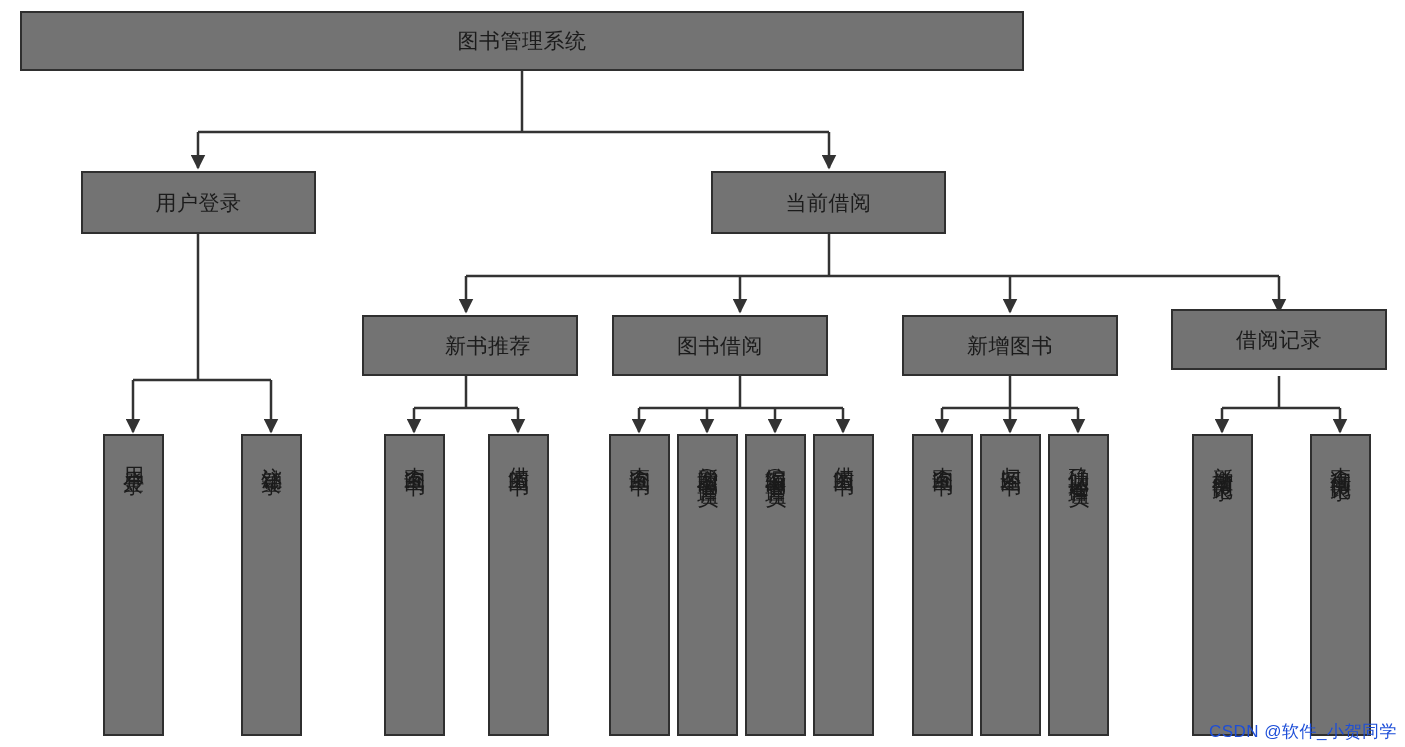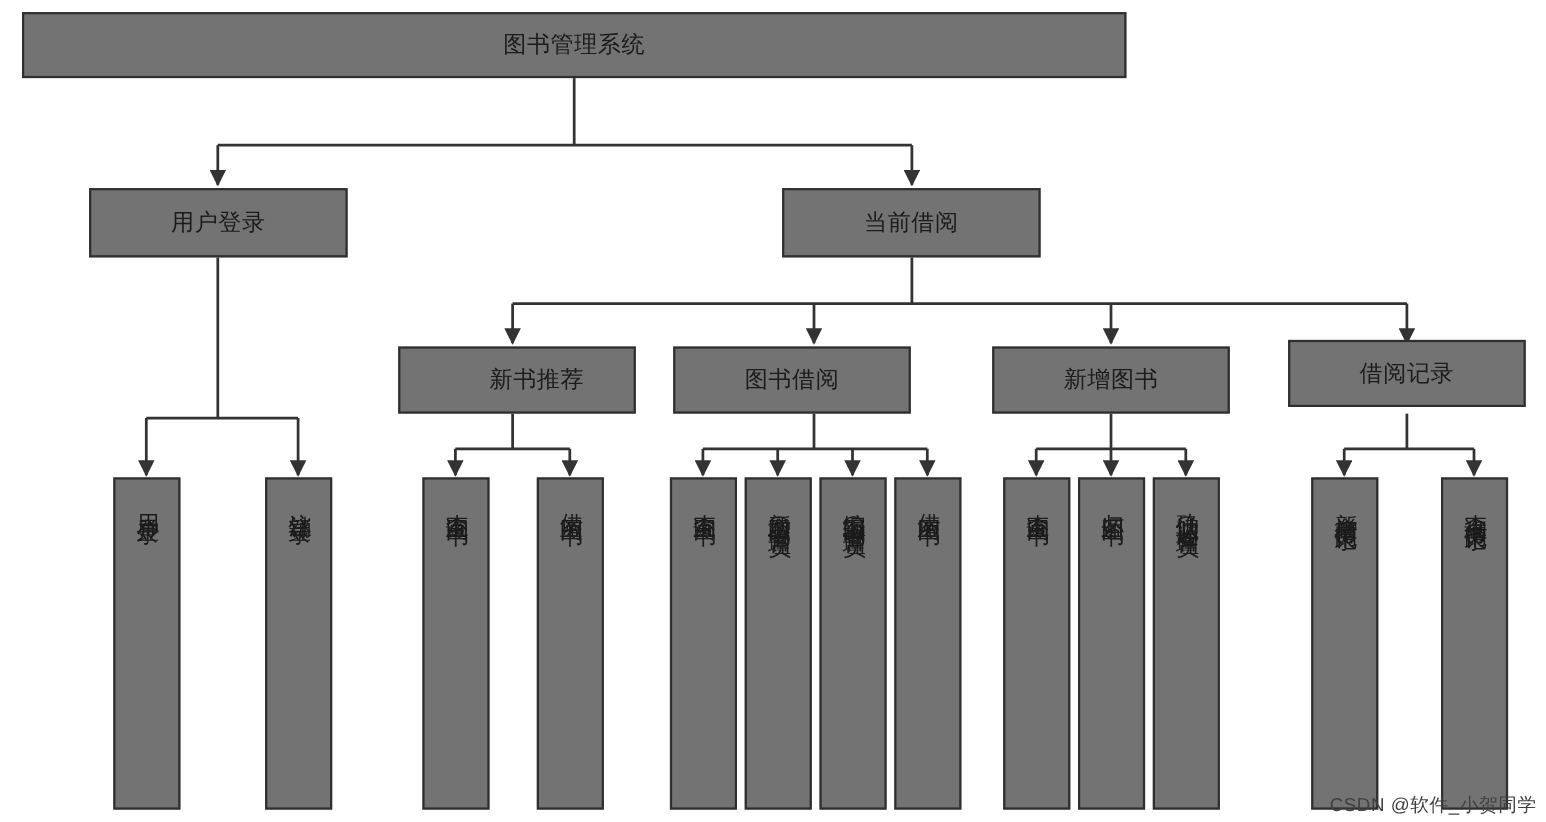--- a/index.html
+++ b/index.html
@@ -58,21 +58,21 @@
     font-size: 21px;
     line-height: 1.35;
     letter-spacing: 3px;
     white-space: nowrap;
   }
   .watermark {
     position: absolute;
     right: 8px;
     bottom: 4px;
     font-size: 17px;
-    color: #404040;
+    color: #1d4ed8;
     z-index: 5;
     white-space: nowrap;
     letter-spacing: 0.5px;
   }
 </style>
 </head>
 <body>
 
 <div id="diagram-root">
 

